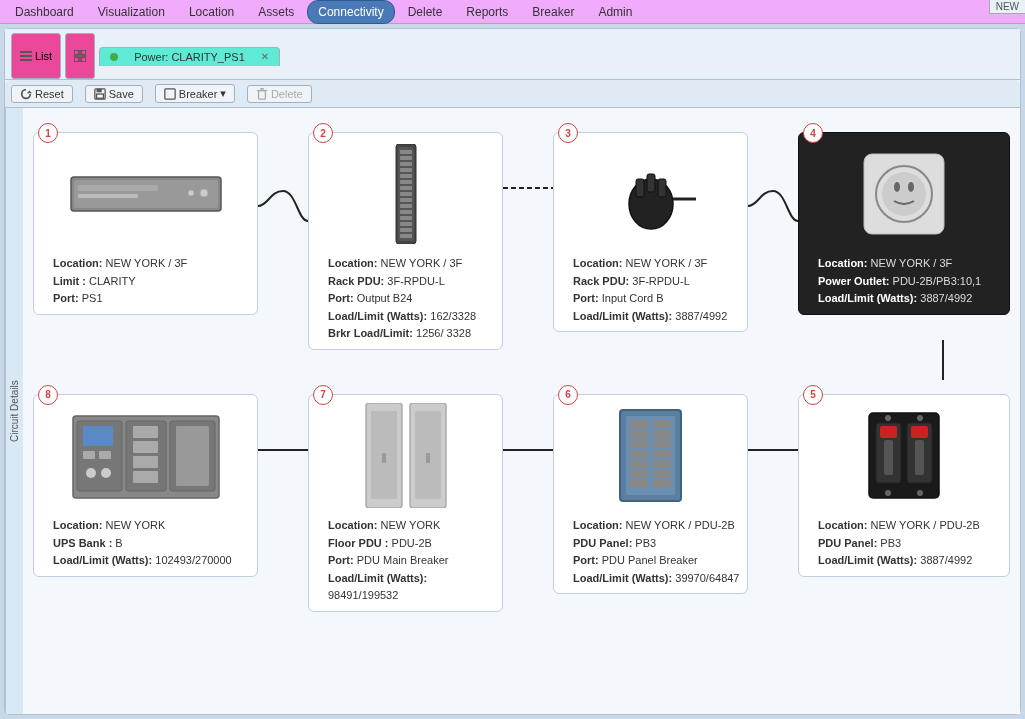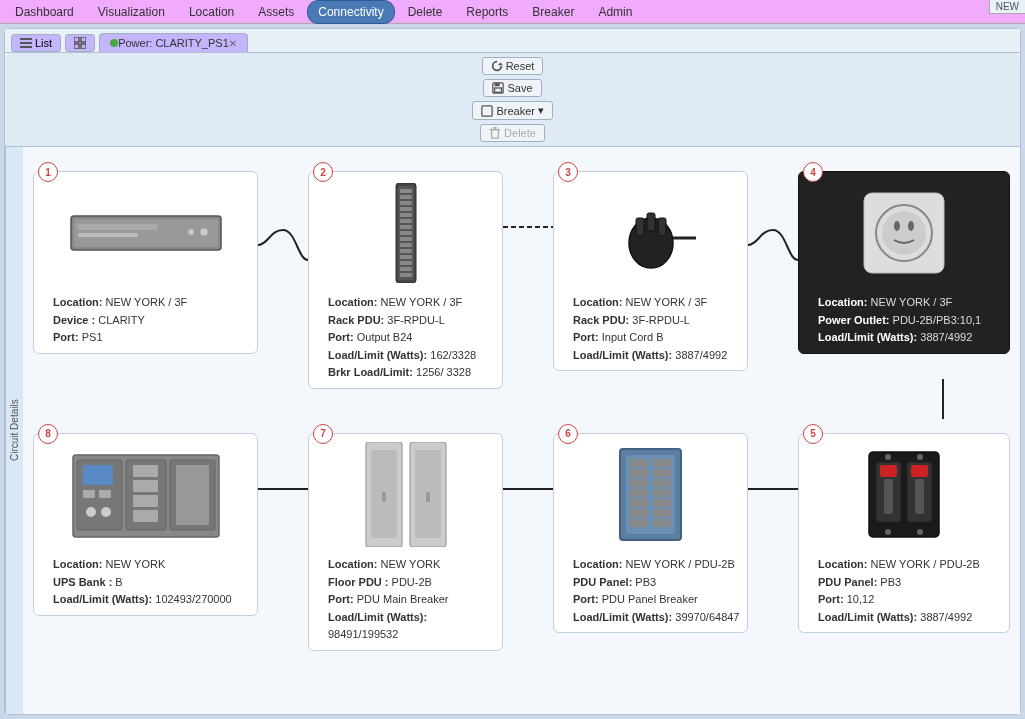--- a/index.html
+++ b/index.html
@@ -62,22 +62,21 @@
       flex-direction: column;
     }
 
     .toolbar-row {
       display: flex;
       align-items: center;
       padding: 4px 6px;
       background: #e0eaf4;
       border-bottom: 1px solid #b0c0d0;
       border-radius: 6px 6px 0 0;
-      gap: 4px;
-      flex-direction: column;
+      gap: 12px;
     }
 
     .toolbar-btn {
       display: flex;
       align-items: center;
       gap: 3px;
       padding: 2px 8px;
       background: #f0f4f8;
       border: 1px solid #a0b0c0;
       border-radius: 3px;
@@ -93,34 +92,34 @@
       padding: 4px 6px 0;
       background: #e8f0f8;
       border-bottom: 1px solid #b0c0d0;
       gap: 4px;
     }
 
     .view-btn {
       display: flex;
       align-items: center;
       gap: 3px;
-      padding: 2px 8px;
-      background: #c4b5fd;
+      padding: 16px 8px;
+      background: #ec4899;
       border: 1px solid #a0b0c0;
       border-radius: 3px;
       cursor: pointer;
       font-size: 11px;
     }
 
     .tab-item {
       display: flex;
       align-items: center;
-      gap: 0;
+      gap: 16px;
       padding: 3px 10px;
-      background: #c4b5fd;
+      background: #5eead4;
       border: 1px solid #a0b0c0;
       border-bottom: none;
       border-radius: 4px 4px 0 0;
       cursor: pointer;
       font-size: 11px;
       color: #333;
     }
     .tab-item .dot { width: 8px; height: 8px; border-radius: 50%; background: #44aa44; display: inline-block; }
     .tab-item .close-x { color: #666; font-size: 10px; cursor: pointer; }
 
@@ -288,21 +287,21 @@
                   <rect x="5" y="8" width="150" height="34" rx="3" fill="#888" stroke="#555" stroke-width="1.5"></rect>
                   <rect x="8" y="11" width="144" height="28" rx="2" fill="#999"></rect>
                   <rect x="12" y="16" width="80" height="6" rx="1" fill="#aaa"></rect>
                   <rect x="12" y="25" width="60" height="4" rx="1" fill="#bbb"></rect>
                   <circle cx="138" cy="24" r="4" fill="#ccc" stroke="#aaa"></circle>
                   <circle cx="125" cy="24" r="3" fill="#ccc" stroke="#aaa"></circle>
                 </svg>
               </div>
               <div class="node-info">
                 <div><span class="label">Location:</span> NEW YORK / 3F</div>
-                <div><span class="label">Device :</span> CLARITY</div>
+                <div><span class="label">Limit :</span> CLARITY</div>
                 <div><span class="label">Port:</span> PS1</div>
               </div>
             </div>
           </div>
 
           <div style="flex:0 0 50px; display:flex; align-items:center; justify-content:center; margin-top:68px; position:relative;">
             <svg width="50" height="40" viewBox="0 0 50 40">
               <path d="M0,20 C10,20 12,5 25,5 C38,5 40,35 50,35" fill="none" stroke="#222" stroke-width="2"></path>
             </svg>
           </div>
@@ -550,21 +549,20 @@
                   <circle cx="24" cy="10" r="3" fill="#666"></circle>
                   <circle cx="56" cy="10" r="3" fill="#666"></circle>
 
                   <circle cx="24" cy="85" r="3" fill="#666"></circle>
                   <circle cx="56" cy="85" r="3" fill="#666"></circle>
                 </svg>
               </div>
               <div class="node-info">
                 <div><span class="label">Location:</span> NEW YORK / PDU-2B</div>
                 <div><span class="label">PDU Panel:</span> PB3</div>
-                <div><span class="label">Port:</span> 10,12</div>
                 <div><span class="label">Load/Limit (Watts):</span> 3887/4992</div>
               </div>
             </div>
           </div>
 
         </div>
 
       </div>
     </div>
   </div>

